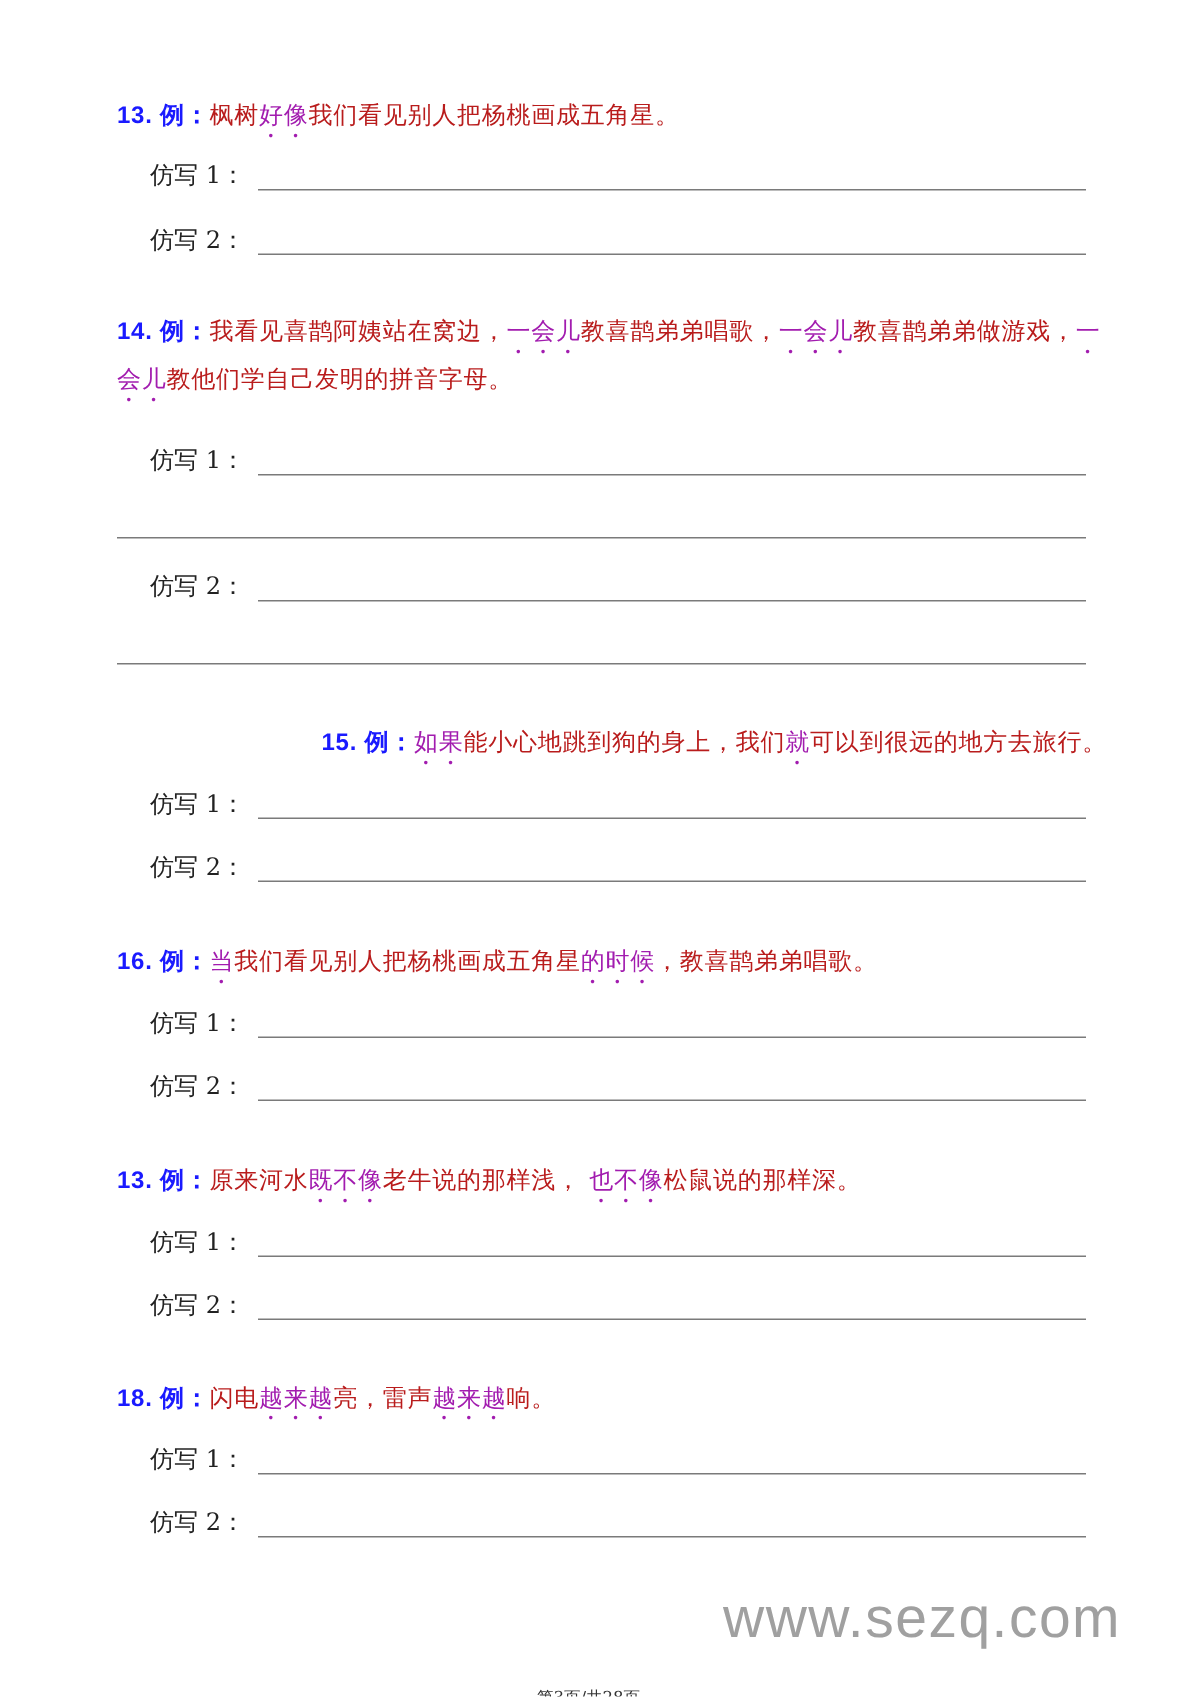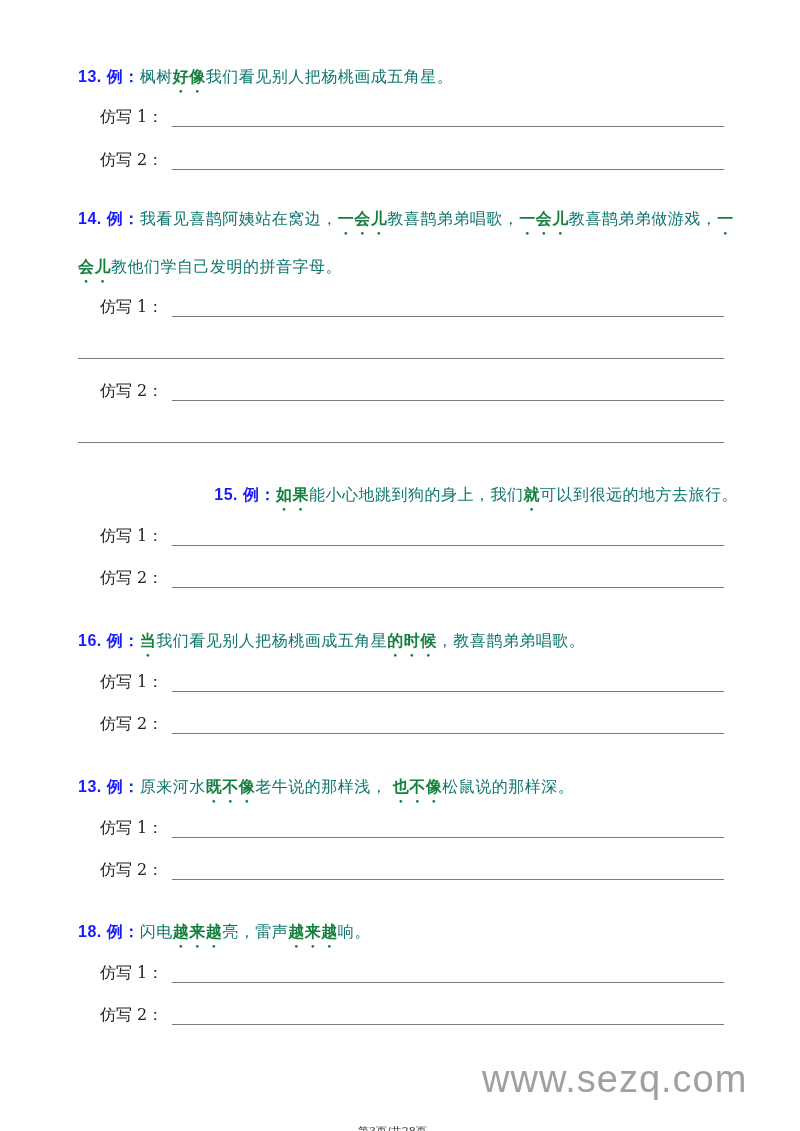--- a/index.html
+++ b/index.html
@@ -10,23 +10,23 @@
   }
   .q {
     position: absolute; left: 78px; width: 660px;
     font-size: 16px; line-height: 34px; letter-spacing: 0.5px;
   }
   .qnum {
     color: #1a1aff; font-weight: bold;
     font-family: "Liberation Sans", "DejaVu Sans", sans-serif;
     margin-top: 32px;
   }
-  .qtext { color: #0f766e; }
+  .qtext { color: #b91c1c; }
   .em {
-    font-weight: bold; color: #15803d;
+    font-weight: normal; color: #a21caf;
     text-emphasis: dot; -webkit-text-emphasis: dot;
     text-emphasis-position: under; -webkit-text-emphasis-position: under;
   }
   .row {
     position: absolute; left: 100px; width: 624px; height: 24px;
     display: flex; align-items: flex-start;
   }
   .label {
     font-size: 16px; white-space: nowrap; width: 72px;
     line-height: 22px;
@@ -53,21 +53,21 @@
 </div>
 <div class="row" style="top:106px;">
   <span class="label">仿写 1：</span>
   <span class="blank"></span>
 </div>
 <div class="row" style="top:149px;">
   <span class="label">仿写 2：</span>
   <span class="blank"></span>
 </div>
 
-<div class="q" style="top:195px; line-height:48px;">
+<div class="q" style="top:207px; line-height:28px;">
   <span class="qnum">14. 例：</span><span class="qtext">我看见喜鹊阿姨站在窝边，</span><span class="em">一会儿</span><span class="qtext">教喜鹊弟弟唱歌，</span><span class="em">一会儿</span><span class="qtext">教喜鹊弟弟做游戏，</span><span class="em">一会儿</span><span class="qtext">教他们学自己发明的拼音字母。</span>
 </div>
 <div class="row" style="top:296px;">
   <span class="label">仿写 1：</span>
   <span class="blank"></span>
 </div>
 <div class="fullline" style="top:358px;"></div>
 <div class="row" style="top:380px;">
   <span class="label">仿写 2：</span>
   <span class="blank"></span>

